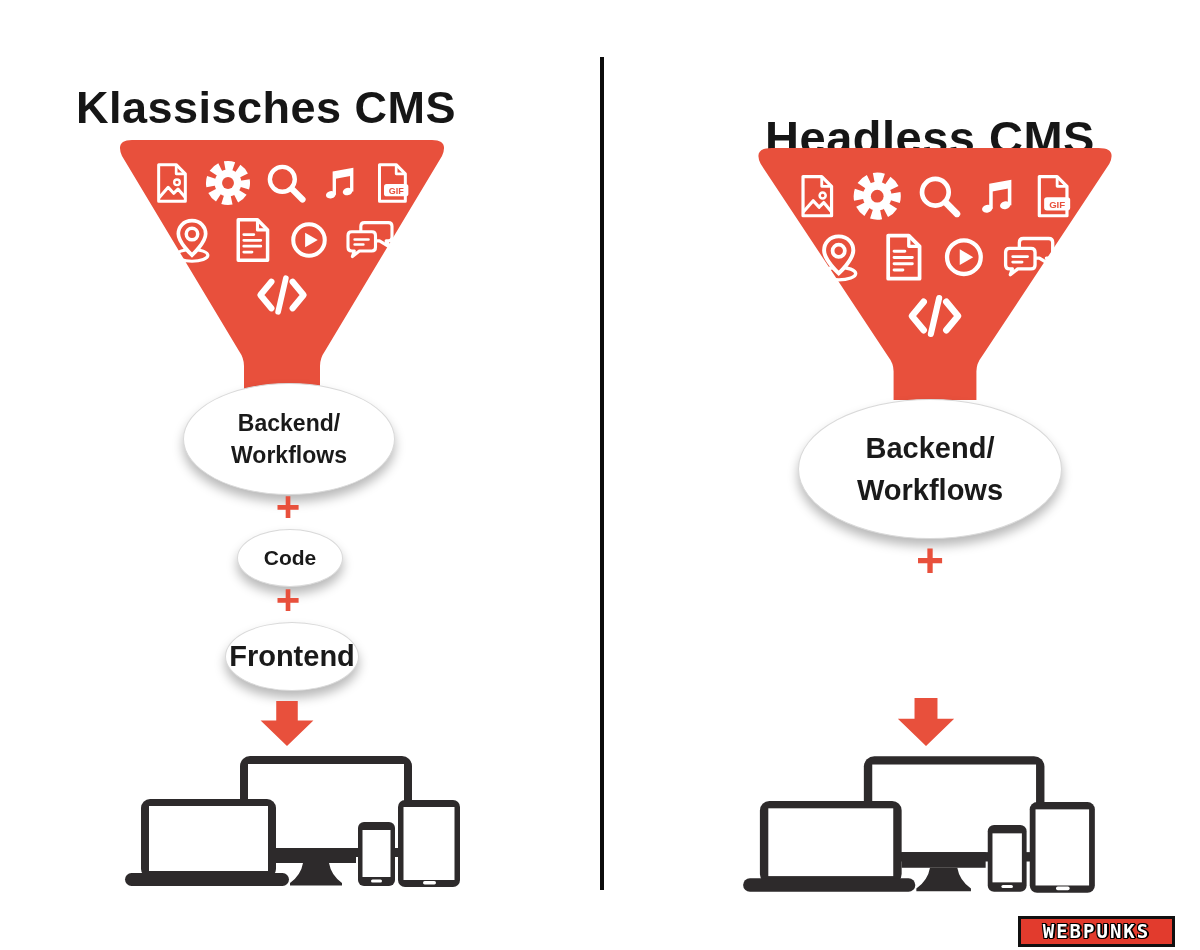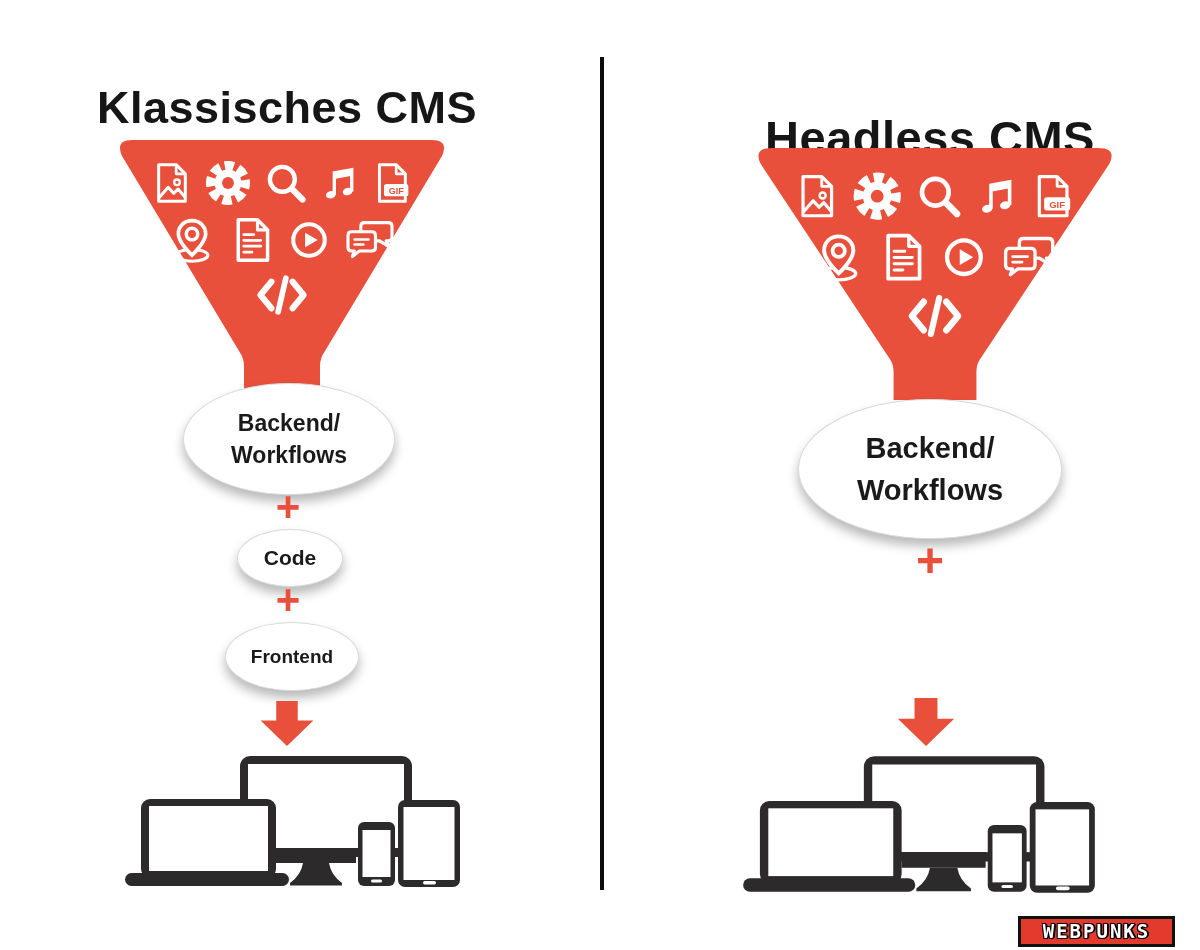--- a/index.html
+++ b/index.html
@@ -1,42 +1,42 @@
 <!DOCTYPE html>
 <html><head>
 <meta charset="utf-8">
 <style>
   html,body{margin:0;padding:0;background:#fff;}
   .canvas{position:relative;width:1200px;height:950px;background:#ffffff;overflow:hidden;
           font-family:"Liberation Sans",sans-serif;}
   .divider{position:absolute;left:600px;top:57px;width:4px;height:833px;background:#0c0c0c;}
 
   .title{position:absolute;font-weight:bold;color:#161616;text-align:center;letter-spacing:.5px;}
-  .title-left{left:57px;top:52px;width:460px;font-size:45px;}
+  .title-left{left:36px;top:52px;width:460px;font-size:45px;}
   .title-right{left:700px;top:79px;width:460px;font-size:47px;}
 
   .funnel{position:absolute;text-align:center;}
   .funnel-left{left:115px;top:140px;width:334px;height:255px;}
   .funnel-right{left:753px;top:148px;width:364px;height:252px;}
   .funnel-bg{position:absolute;left:0;top:0;width:100%;height:100%;}
   .funnel-icons{position:absolute;left:0;top:0;right:0;bottom:0;display:flex;flex-direction:column;align-items:center;}
   .funnel-right .funnel-icons{transform:scale(1.07) translateY(2px);transform-origin:top center;}
   .irow{display:flex;align-items:center;justify-content:center;}
   .irow1{margin-top:20px;gap:13px;}
   .irow2{margin-top:10px;gap:14px;}
   .irow3{margin-top:8px;}
   svg.ic{display:block;}
 
   .oval{position:absolute;background:#fff;border:1px solid #d9d9d9;border-radius:50%;
         display:flex;flex-direction:column;align-items:center;justify-content:center;
         font-weight:bold;color:#1a1a1a;text-align:center;
         box-shadow:0 7px 11px rgba(0,0,0,.28);}
   .oval-backend-left{left:183px;top:383px;width:210px;height:110px;font-size:23px;line-height:1.4;}
   .oval-code{left:237px;top:529px;width:104px;height:56px;font-size:21px;text-align:right;}
-  .oval-frontend{left:225px;top:622px;width:132px;height:67px;font-size:19px;}
+  .oval-frontend{left:225px;top:622px;width:132px;height:67px;font-size:29px;}
   .oval-backend-right{left:798px;top:399px;width:262px;height:138px;font-size:29px;line-height:1.45;}
   .oval-api{left:837px;top:578px;width:176px;height:103px;font-size:37px;letter-spacing:1px;}
 
   .plus{position:absolute;color:#e8503c;font-weight:bold;text-align:center;line-height:1;}
   .plus-l1{left:258px;top:486px;width:60px;font-size:42px;}
   .plus-l2{left:258px;top:579px;width:60px;font-size:42px;}
   .plus-r{left:900px;top:537px;width:60px;font-size:48px;}
 
   .arrow{position:absolute;}
   .arrow-left{left:259px;top:701px;width:56px;height:45px;}

